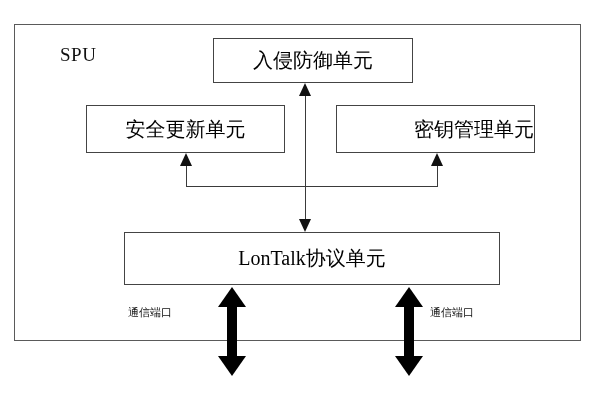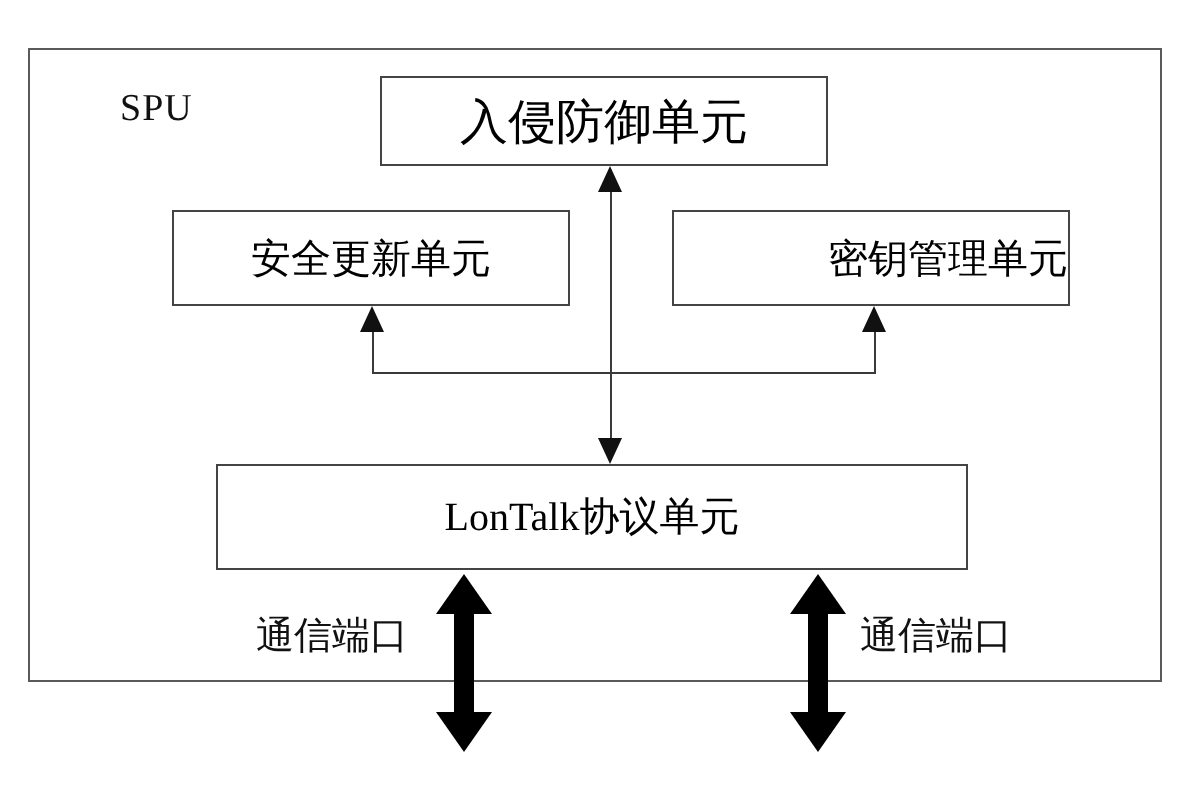--- a/index.html
+++ b/index.html
@@ -45,25 +45,25 @@
     border: 1px solid #444444;
     background: #ffffff;
     display: flex;
     align-items: center;
     justify-content: center;
     color: #000000;
     white-space: nowrap;
   }
 
   .box-ips {
-    left: 190px;
+    left: 213px;
     top: 38px;
-    width: 224px;
+    width: 200px;
     height: 45px;
-    font-size: 24px;
+    font-size: 20px;
   }
 
   .box-update {
     left: 86px;
     top: 105px;
     width: 199px;
     height: 48px;
     font-size: 20px;
     text-align: right;
   }
@@ -71,21 +71,21 @@
   .box-key {
     left: 336px;
     top: 105px;
     width: 199px;
     height: 48px;
     font-size: 20px;
     justify-content: flex-end;
   }
 
   .box-lontalk {
-    left: 108px;
+    left: 124px;
     top: 232px;
     width: 376px;
     height: 53px;
     font-size: 20px;
   }
 
   
   .line {
     position: absolute;
     background: #3a3a3a;
@@ -138,21 +138,21 @@
     bottom: 0;
     width: 0;
     height: 0;
     border-left: 14px solid transparent;
     border-right: 14px solid transparent;
     border-top: 20px solid #000000;
   }
 
   .port-label {
     position: absolute;
-    font-size: 19px;
+    font-size: 11px;
     color: #111111;
     white-space: nowrap;
   }
 </style>
 </head>
 <body>
 
 <div id="canvas">
 
   <div class="spu-container"></div>

